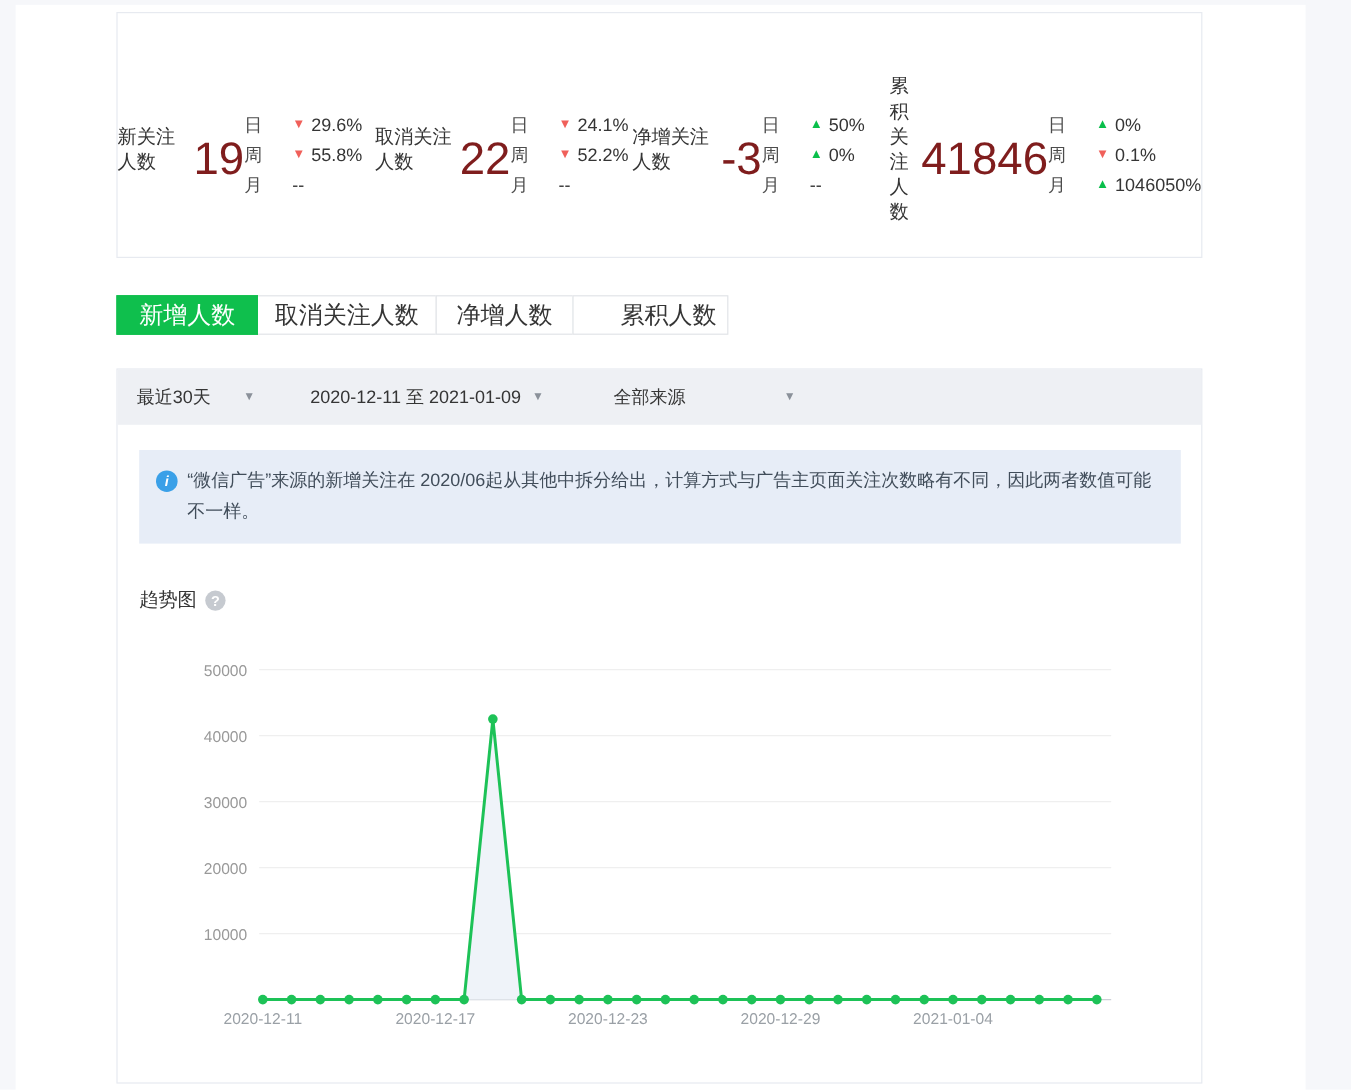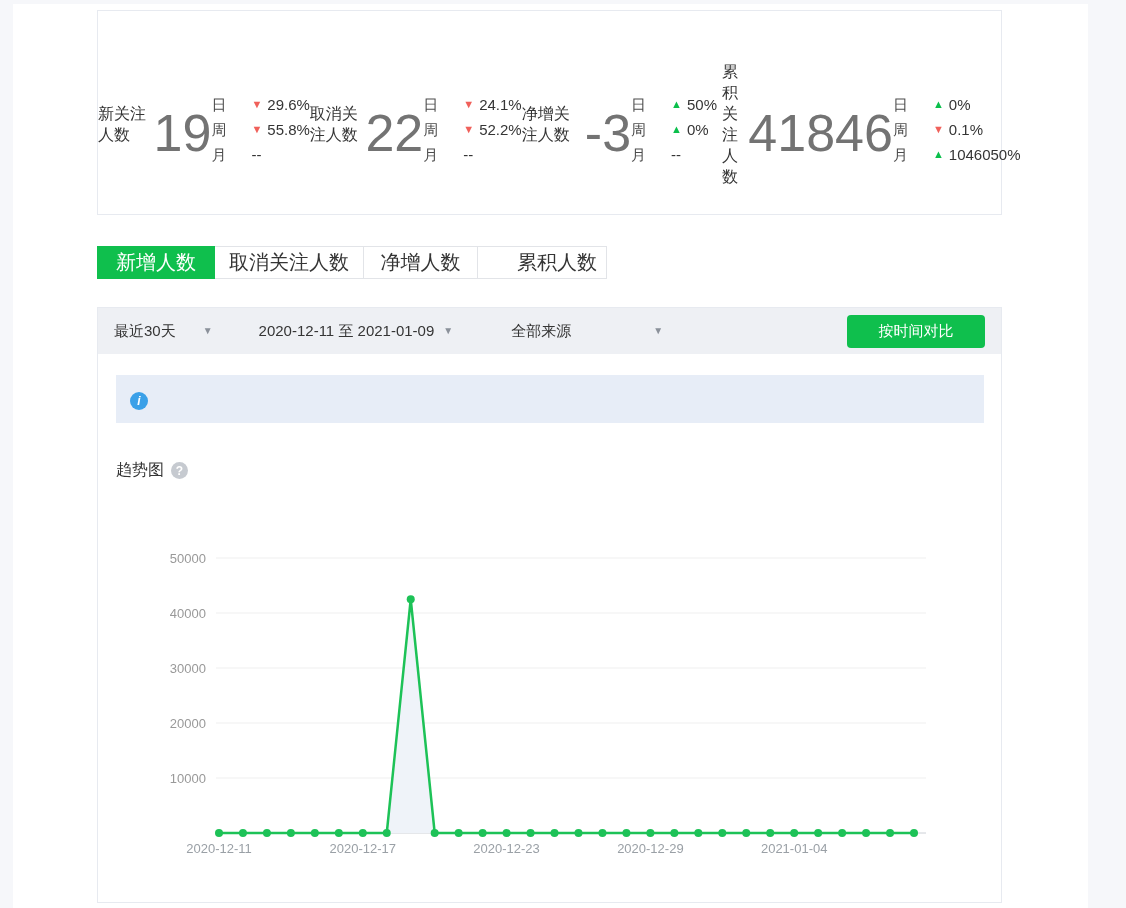--- a/index.html
+++ b/index.html
@@ -14,21 +14,21 @@
   .strip-right{left:1088px;top:0;width:38px;height:908px;}
 
   
   .stats-panel{
     position:absolute;left:97px;top:10px;width:905px;height:205px;
     background:#fff;border:1px solid #e7eaf0;box-sizing:border-box;
     display:flex;padding-top:25px;
   }
   .stat-col{flex:1;display:flex;align-items:center;}
   .stat-title{font-size:16px;color:#353535;}
-  .stat-value{font-size:52px;line-height:46px;color:#737373;margin-top:16px;}
+  .stat-value{font-size:38px;line-height:46px;color:#7f1d1d;margin-top:16px;}
   .stat-rows{margin-top:9px;width:138px;}
   .stat-row{display:flex;align-items:center;font-size:15px;line-height:25px;color:#353535;}
   .stat-row .k{color:#4c4c4c;width:40px;flex:none;}
   .arrow{font-size:11px;margin-right:5px;line-height:1;}
   .arrow.down{color:#f0605a;}
   .arrow.up{color:#0abf4b;}
 
   
   .tabs{position:absolute;left:97px;top:246px;height:33px;display:flex;}
   .tab{
@@ -194,25 +194,25 @@
     </div>
     <div class="filter-item fi-dates">
       <span>2020-12-11 至 2021-01-09</span>
       <span class="caret">▼</span>
     </div>
     <div class="filter-item fi-source">
       <span>全部来源</span>
       <span class="caret">▼</span>
     </div>
     <div class="filter-spacer"></div>
-    <button class="compare-btn">按时间对比</button>
   </div>
 
   <div class="notice">
     <span class="info-icon">i</span>
+    <span>“微信广告”来源的新增关注在 2020/06起从其他中拆分给出，计算方式与广告主页面关注次数略有不同，因此两者数值可能不一样。</span>
   </div>
 
   <div class="trend-header">
     <span>趋势图</span>
     <span class="help-icon">?</span>
   </div>
 
   <svg class="chart-svg" width="905" height="330" viewBox="0 0 905 330">
       <line x1="118" x2="828" y1="231" y2="231" stroke="#efefef" stroke-width="1"></line>
       <text x="108" y="236" text-anchor="end" fill="#999" font-size="13">10000</text>

